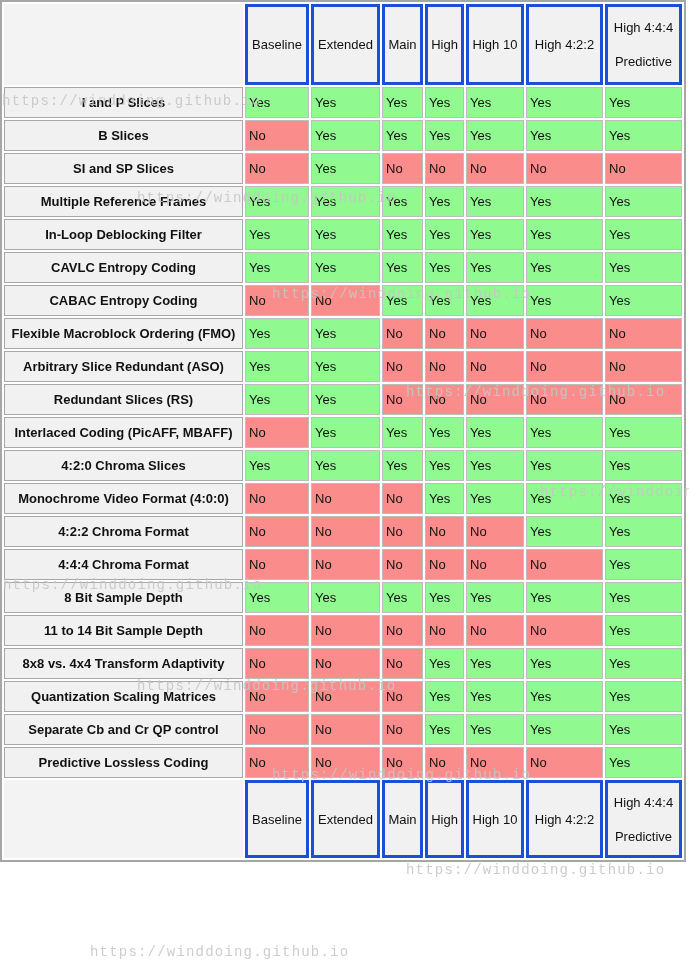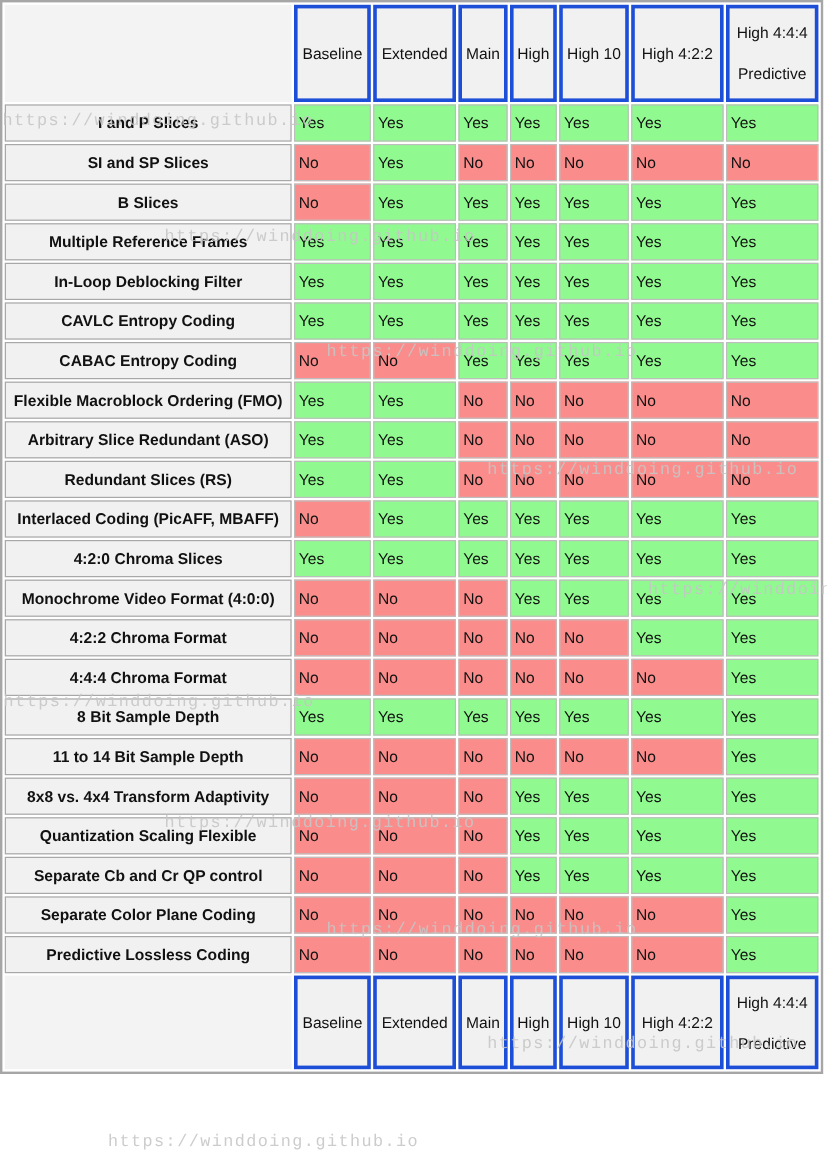--- a/index.html
+++ b/index.html
@@ -126,40 +126,40 @@
             <td class="feature">I and P Slices</td>
             <td class="val" style="background: rgb(144, 250, 144);">Yes</td>
             <td class="val" style="background: rgb(144, 250, 144);">Yes</td>
             <td class="val" style="background: rgb(144, 250, 144);">Yes</td>
             <td class="val" style="background: rgb(144, 250, 144);">Yes</td>
             <td class="val" style="background: rgb(144, 250, 144);">Yes</td>
             <td class="val" style="background: rgb(144, 250, 144);">Yes</td>
             <td class="val" style="background: rgb(144, 250, 144);">Yes</td>
           </tr>
           <tr>
+            <td class="feature">B Slices</td>
+            <td class="val" style="background: rgb(250, 141, 139);">No</td>
+            <td class="val" style="background: rgb(144, 250, 144);">Yes</td>
+            <td class="val" style="background: rgb(144, 250, 144);">Yes</td>
+            <td class="val" style="background: rgb(144, 250, 144);">Yes</td>
+            <td class="val" style="background: rgb(144, 250, 144);">Yes</td>
+            <td class="val" style="background: rgb(144, 250, 144);">Yes</td>
+            <td class="val" style="background: rgb(144, 250, 144);">Yes</td>
+          </tr>
+          <tr>
             <td class="feature">SI and SP Slices</td>
             <td class="val" style="background: rgb(250, 141, 139);">No</td>
             <td class="val" style="background: rgb(144, 250, 144);">Yes</td>
             <td class="val" style="background: rgb(250, 141, 139);">No</td>
             <td class="val" style="background: rgb(250, 141, 139);">No</td>
             <td class="val" style="background: rgb(250, 141, 139);">No</td>
             <td class="val" style="background: rgb(250, 141, 139);">No</td>
             <td class="val" style="background: rgb(250, 141, 139);">No</td>
           </tr>
           <tr>
-            <td class="feature">B Slices</td>
-            <td class="val" style="background: rgb(250, 141, 139);">No</td>
-            <td class="val" style="background: rgb(144, 250, 144);">Yes</td>
-            <td class="val" style="background: rgb(144, 250, 144);">Yes</td>
-            <td class="val" style="background: rgb(144, 250, 144);">Yes</td>
-            <td class="val" style="background: rgb(144, 250, 144);">Yes</td>
-            <td class="val" style="background: rgb(144, 250, 144);">Yes</td>
-            <td class="val" style="background: rgb(144, 250, 144);">Yes</td>
-          </tr>
-          <tr>
             <td class="feature">Multiple Reference Frames</td>
             <td class="val" style="background: rgb(144, 250, 144);">Yes</td>
             <td class="val" style="background: rgb(144, 250, 144);">Yes</td>
             <td class="val" style="background: rgb(144, 250, 144);">Yes</td>
             <td class="val" style="background: rgb(144, 250, 144);">Yes</td>
             <td class="val" style="background: rgb(144, 250, 144);">Yes</td>
             <td class="val" style="background: rgb(144, 250, 144);">Yes</td>
             <td class="val" style="background: rgb(144, 250, 144);">Yes</td>
           </tr>
           <tr>
@@ -296,47 +296,37 @@
             <td class="feature">8x8 vs. 4x4 Transform Adaptivity</td>
             <td class="val" style="background: rgb(250, 141, 139);">No</td>
             <td class="val" style="background: rgb(250, 141, 139);">No</td>
             <td class="val" style="background: rgb(250, 141, 139);">No</td>
             <td class="val" style="background: rgb(144, 250, 144);">Yes</td>
             <td class="val" style="background: rgb(144, 250, 144);">Yes</td>
             <td class="val" style="background: rgb(144, 250, 144);">Yes</td>
             <td class="val" style="background: rgb(144, 250, 144);">Yes</td>
           </tr>
           <tr>
-            <td class="feature">Quantization Scaling Flexible</td>
+            <td class="feature">Quantization Scaling Matrices</td>
             <td class="val" style="background: rgb(250, 141, 139);">No</td>
             <td class="val" style="background: rgb(250, 141, 139);">No</td>
             <td class="val" style="background: rgb(250, 141, 139);">No</td>
             <td class="val" style="background: rgb(144, 250, 144);">Yes</td>
             <td class="val" style="background: rgb(144, 250, 144);">Yes</td>
             <td class="val" style="background: rgb(144, 250, 144);">Yes</td>
             <td class="val" style="background: rgb(144, 250, 144);">Yes</td>
           </tr>
           <tr>
             <td class="feature">Separate Cb and Cr QP control</td>
             <td class="val" style="background: rgb(250, 141, 139);">No</td>
             <td class="val" style="background: rgb(250, 141, 139);">No</td>
             <td class="val" style="background: rgb(250, 141, 139);">No</td>
             <td class="val" style="background: rgb(144, 250, 144);">Yes</td>
             <td class="val" style="background: rgb(144, 250, 144);">Yes</td>
             <td class="val" style="background: rgb(144, 250, 144);">Yes</td>
-            <td class="val" style="background: rgb(144, 250, 144);">Yes</td>
-          </tr>
-          <tr>
-            <td class="feature">Separate Color Plane Coding</td>
-            <td class="val" style="background: rgb(250, 141, 139);">No</td>
-            <td class="val" style="background: rgb(250, 141, 139);">No</td>
-            <td class="val" style="background: rgb(250, 141, 139);">No</td>
-            <td class="val" style="background: rgb(250, 141, 139);">No</td>
-            <td class="val" style="background: rgb(250, 141, 139);">No</td>
-            <td class="val" style="background: rgb(250, 141, 139);">No</td>
             <td class="val" style="background: rgb(144, 250, 144);">Yes</td>
           </tr>
           <tr>
             <td class="feature">Predictive Lossless Coding</td>
             <td class="val" style="background: rgb(250, 141, 139);">No</td>
             <td class="val" style="background: rgb(250, 141, 139);">No</td>
             <td class="val" style="background: rgb(250, 141, 139);">No</td>
             <td class="val" style="background: rgb(250, 141, 139);">No</td>
             <td class="val" style="background: rgb(250, 141, 139);">No</td>
             <td class="val" style="background: rgb(250, 141, 139);">No</td>

